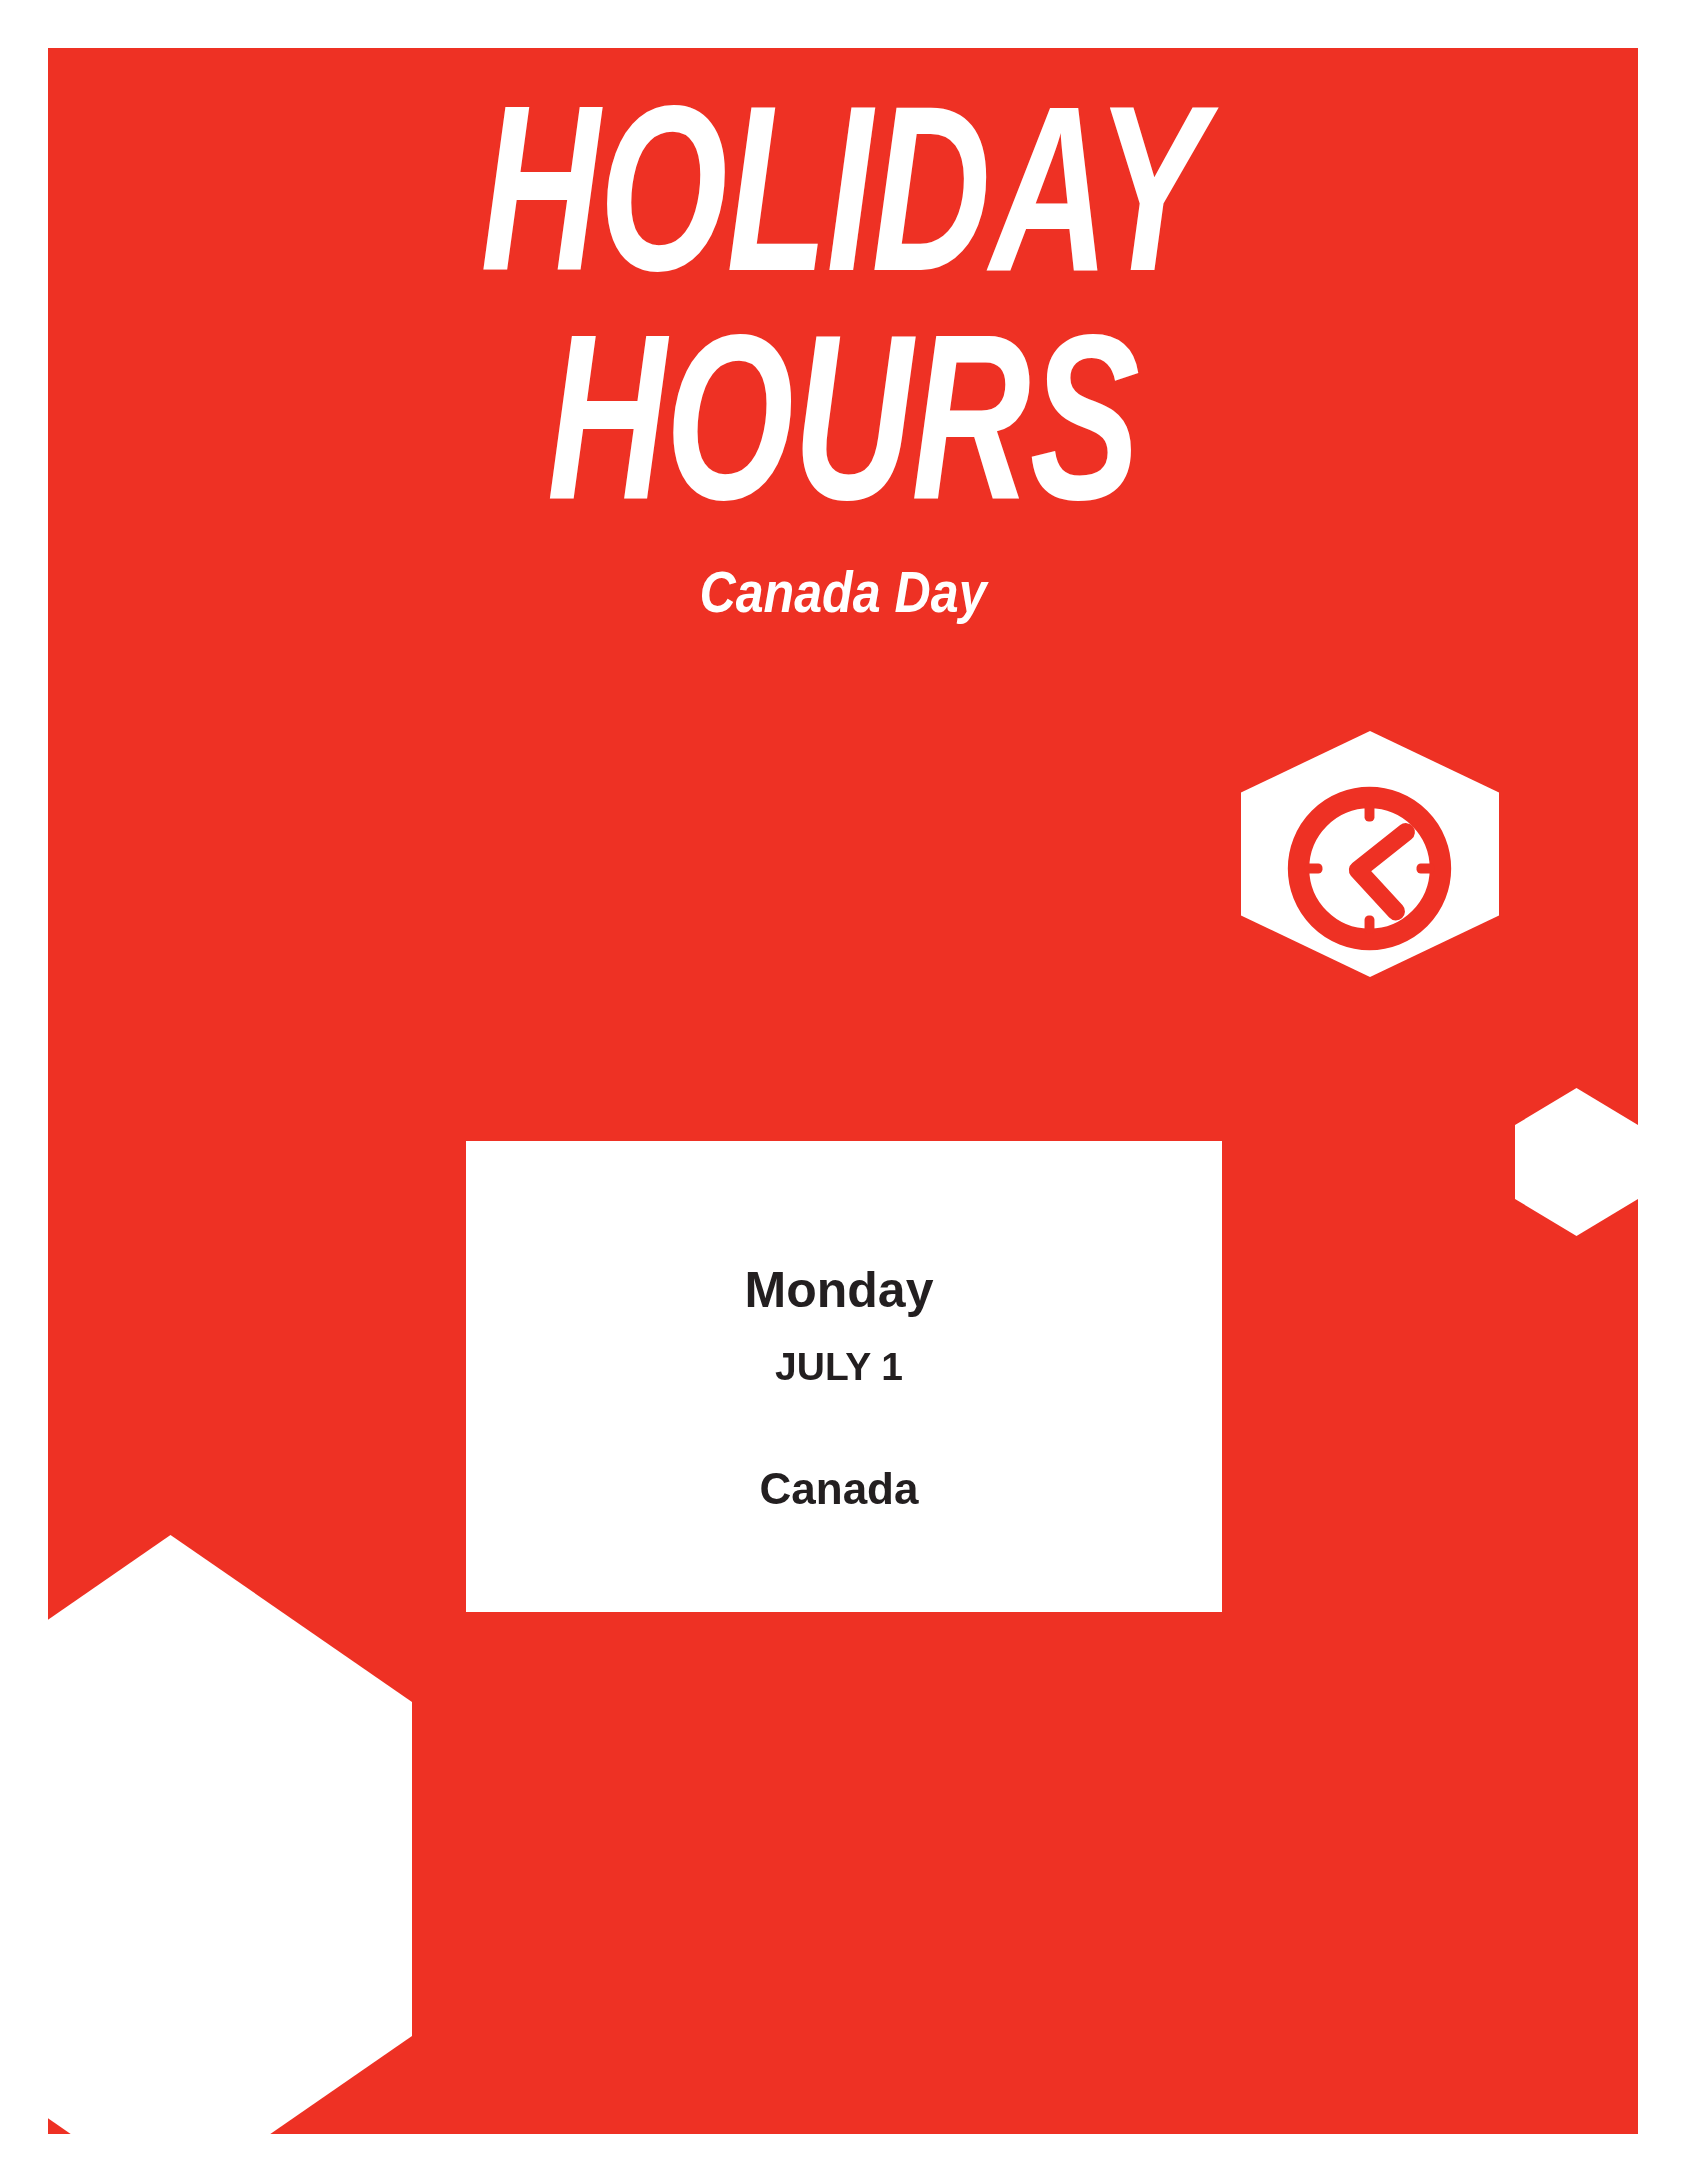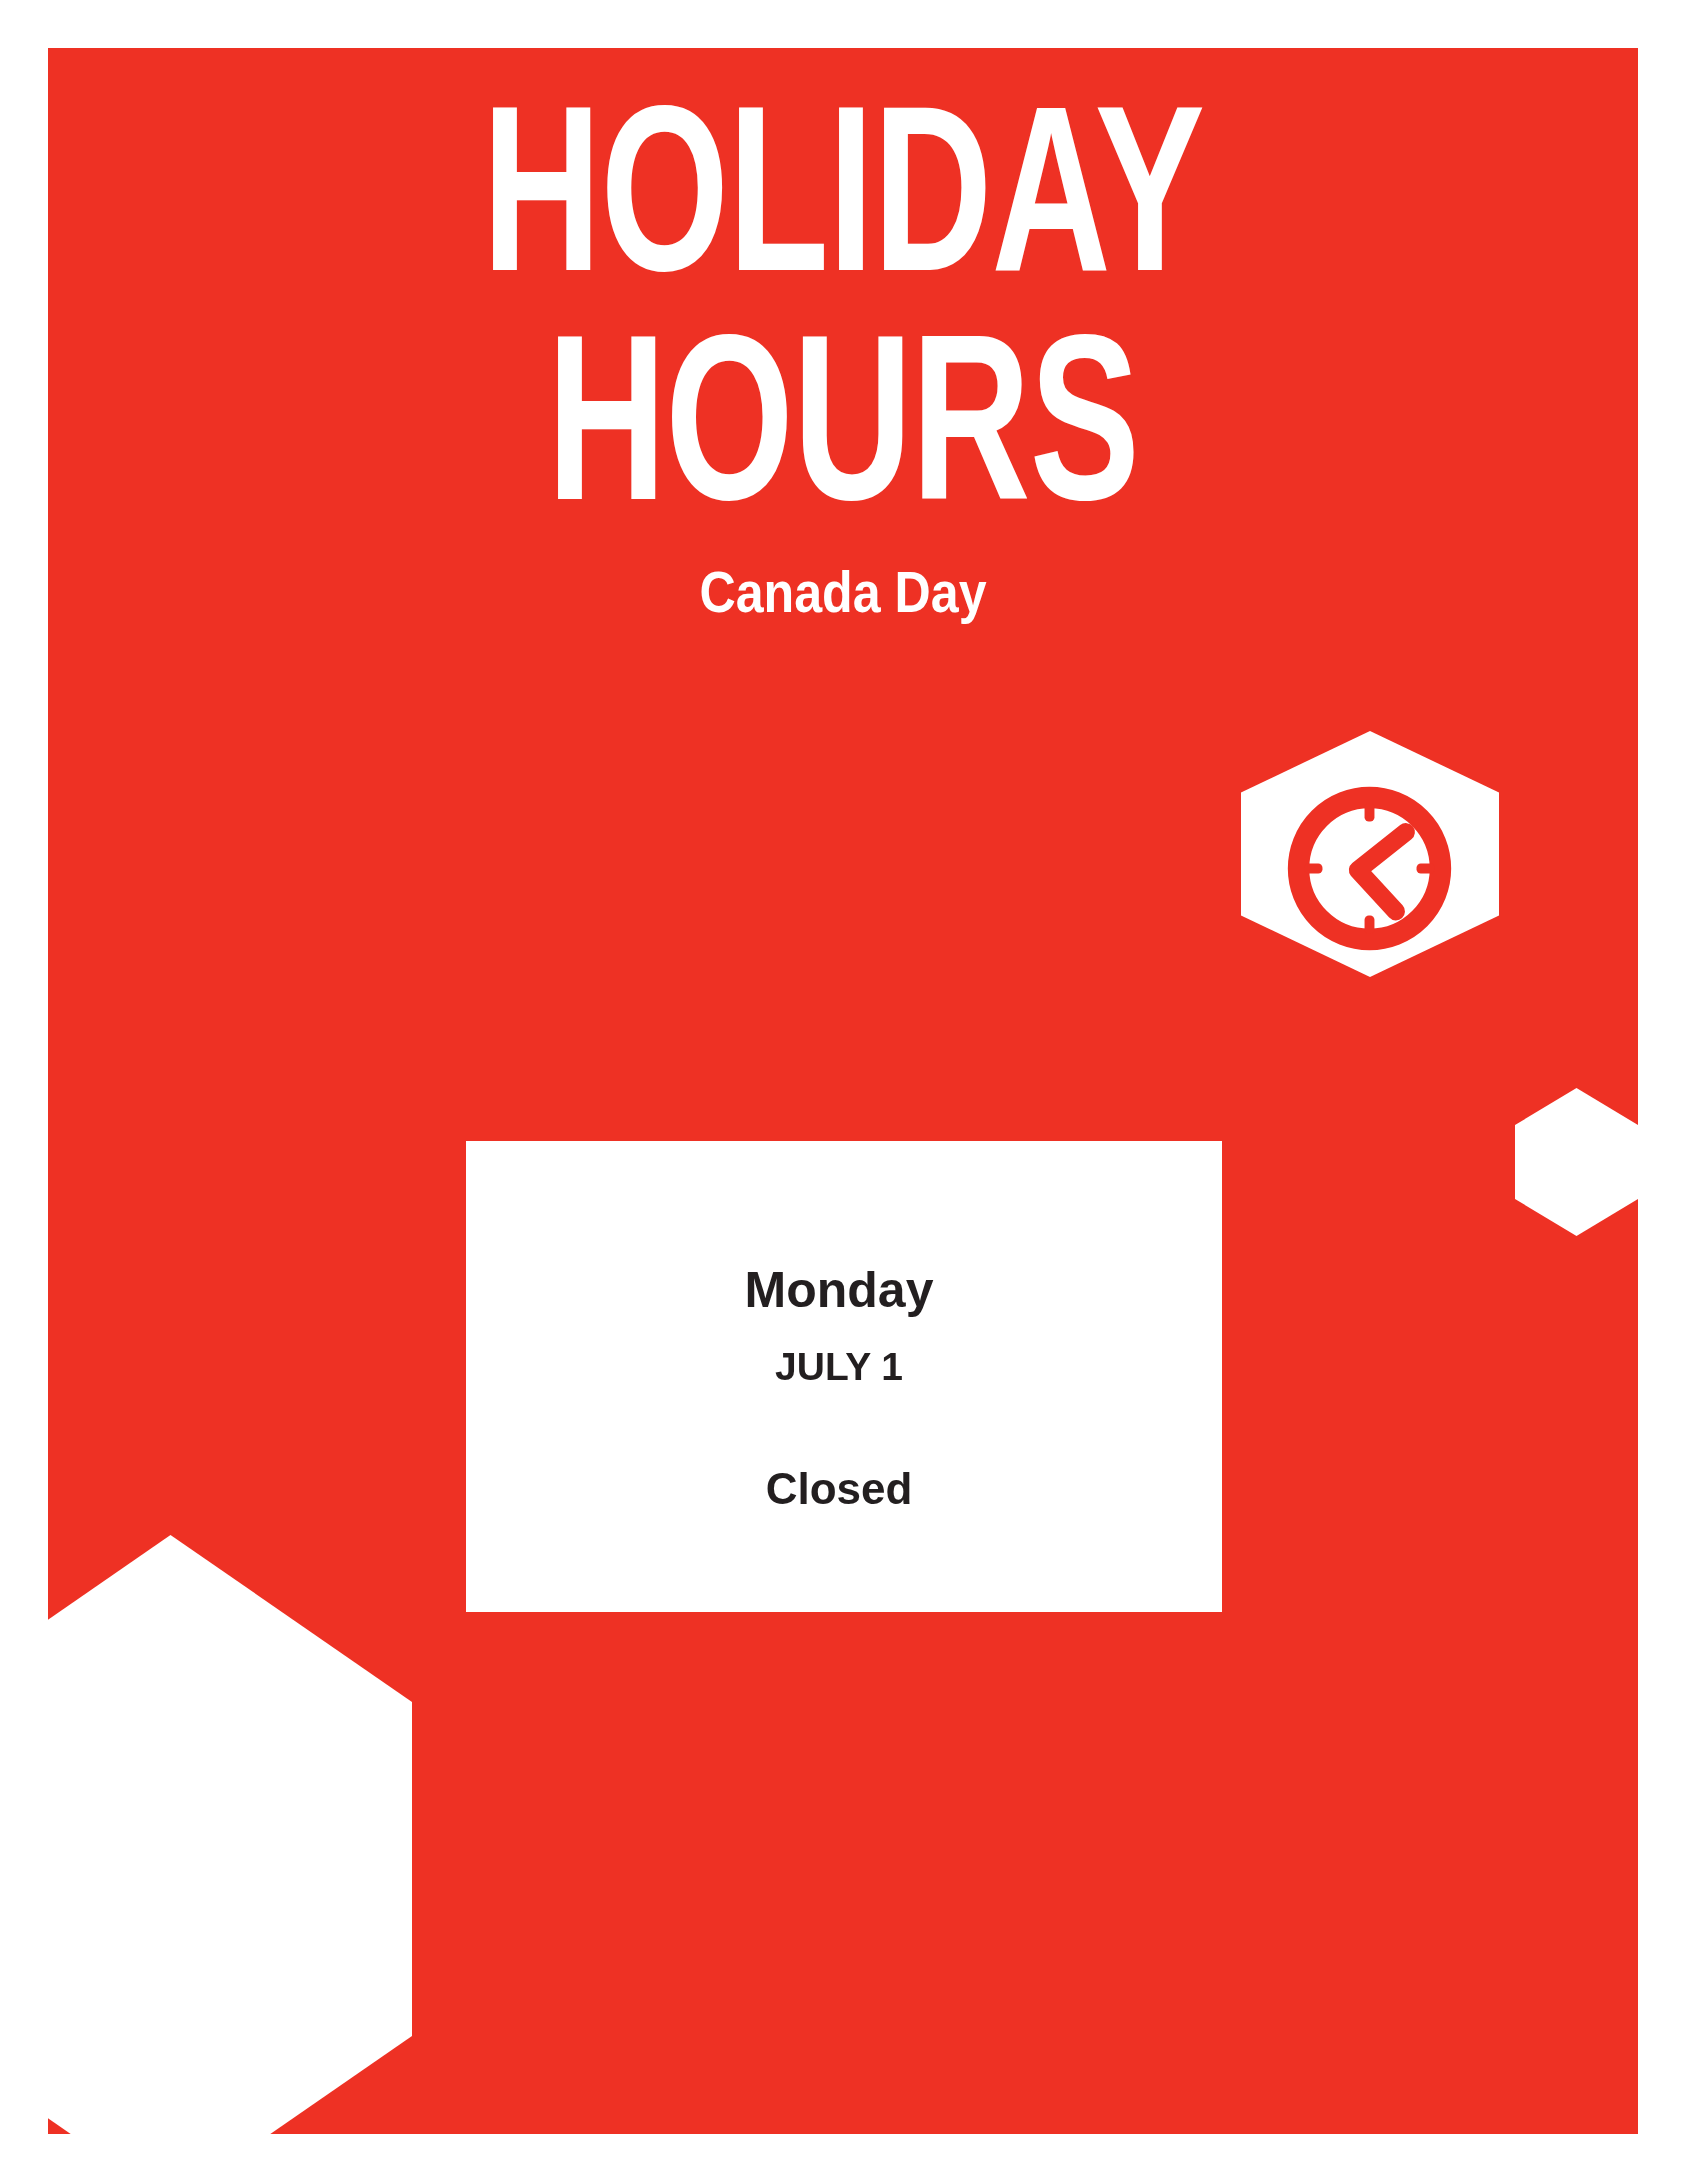--- a/index.html
+++ b/index.html
@@ -10,20 +10,21 @@
   #poster-panel{
     position:absolute;left:48px;top:48px;width:1590px;height:2086px;
     background:var(--brand,#EE3124);
     overflow:hidden;
   }
 
   
   #headline-block{
     position:absolute;left:0;top:0;width:1590px;
     text-align:center;
+    font-style:italic;
   }
   .title-line{
     color:#ffffff;
     font-family:"Liberation Sans",sans-serif;
     font-weight:bold;
     font-size:236px;
     line-height:0.95;
     letter-spacing:-1.3px;
     transform:scaleX(0.70);
     transform-origin:center top;
@@ -137,18 +138,18 @@
       <rect x="78.5" y="47" width="11" height="6" rx="2.6" fill="#EE3124"></rect>
 
       <path d="M 72 28 L 43 51 L 66 76" fill="none" stroke="#EE3124" stroke-width="11" stroke-linecap="round" stroke-linejoin="round"></path>
     </svg>
   </div>
 
   <div id="hours-card">
     <div id="hours-card-inner">
       <p id="card-weekday" style="color: rgb(35, 31, 32);">Monday</p>
       <p id="card-date" style="color: rgb(35, 31, 32);">JULY 1</p>
-      <p id="card-status" style="color: rgb(35, 31, 32);">Closed</p>
+      <p id="card-status" style="color: rgb(35, 31, 32);">Canada</p>
     </div>
   </div>
 
 </div>
 
 
 </body></html>

